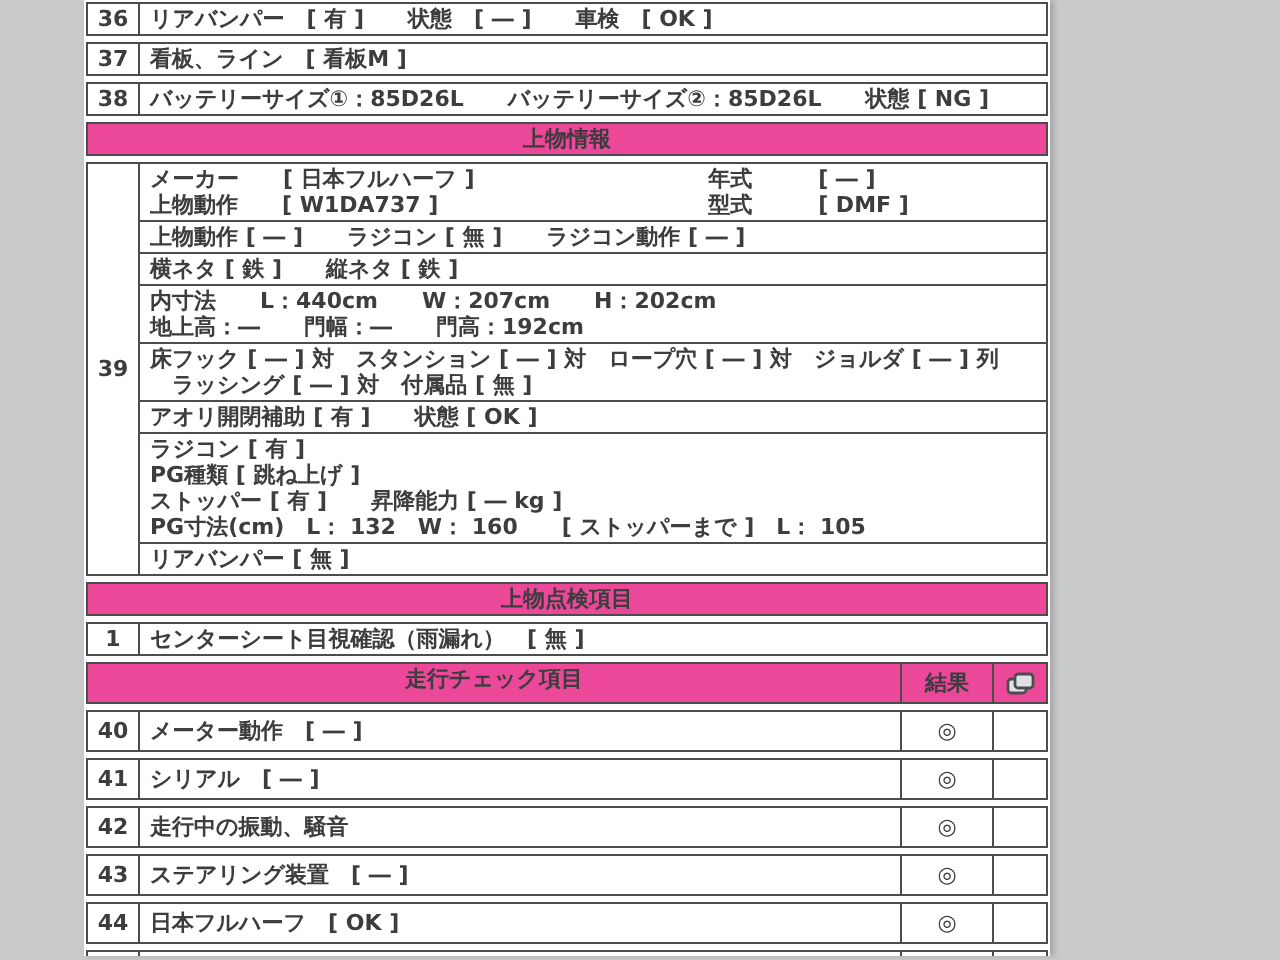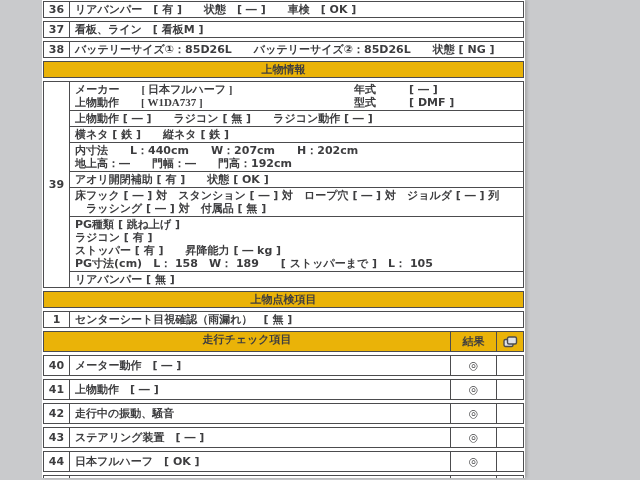--- a/index.html
+++ b/index.html
@@ -41,21 +41,21 @@
   }
   .cell{
     flex:1;
     padding:1px 5px;
     display:flex;align-items:center;
     white-space:nowrap;overflow:hidden;text-align:center;
   }
   .band{
     display:flex;
     border:1px solid #4c4c4e;
-    background:#eab308;
+    background:#ec4899;
     margin:0 1px 3px 1px;
     font-size:11px;font-weight:bold;line-height:13px;
   }
   .band .band-main{
     flex:1;text-align:center;padding:1px 4px;
   }
   .res-col{
     flex:0 0 46px;
     border-left:1px solid #4c4c4e;
     text-align:left;
@@ -83,21 +83,21 @@
   }
   .block .subs{flex:1;min-width:0;}
   .sub{
     border-bottom:1px solid #4c4c4e;
     padding:1px 5px;
     white-space:nowrap;overflow:hidden;
   }
   .sub:last-child{border-bottom:none;}
   .ln{line-height:13px;}
   .flexln{display:flex;}
-  .flexln .lft{flex:0 0 63%;white-space:nowrap;overflow:hidden;font-family:Liberation Serif, serif;}
+  .flexln .lft{flex:0 0 63%;white-space:nowrap;overflow:hidden;}
   .flexln .rgt{flex:1;white-space:nowrap;overflow:hidden;}
   .copy-icon{display:inline-block;line-height:0;}
   .copy-icon svg{display:block;}
 </style>
 </head>
 <body>
 
 <div class="paper">
 
   <div class="strip">
@@ -134,31 +134,31 @@
         <div class="ln">上物動作 [ ― ]　　ラジコン [ 無 ]　　ラジコン動作 [ ― ]</div>
       </div>
       <div class="sub">
         <div class="ln">横ネタ [ 鉄 ]　　縦ネタ [ 鉄 ]</div>
       </div>
       <div class="sub">
         <div class="ln">内寸法　　L：440cm　　W：207cm　　H：202cm</div>
         <div class="ln">地上高：―　　門幅：―　　門高：192cm</div>
       </div>
       <div class="sub">
-        <div class="ln">アオリ開閉補助 [ 有 ]　　状態 [ OK ]</div>
-      </div>
-      <div class="sub">
         <div class="ln">床フック [ ― ] 対　スタンション [ ― ] 対　ロープ穴 [ ― ] 対　ジョルダ [ ― ] 列</div>
         <div class="ln">　ラッシング [ ― ] 対　付属品 [ 無 ]</div>
       </div>
       <div class="sub">
+        <div class="ln">アオリ開閉補助 [ 有 ]　　状態 [ OK ]</div>
+      </div>
+      <div class="sub">
+        <div class="ln">ラジコン [ 有 ]</div>
         <div class="ln">PG種類 [ 跳ね上げ ]</div>
-        <div class="ln">ラジコン [ 有 ]</div>
         <div class="ln">ストッパー [ 有 ]　　昇降能力 [ ― kg ]</div>
-        <div class="ln">PG寸法(cm)　L： 158　W： 189　　[ ストッパーまで ]　L： 105</div>
+        <div class="ln">PG寸法(cm)　L： 132　W： 160　　[ ストッパーまで ]　L： 105</div>
       </div>
       <div class="sub">
         <div class="ln">リアバンパー [ 無 ]</div>
       </div>
     </div>
   </div>
 
   <div class="band">
     <div class="band-main">上物点検項目</div>
   </div>
@@ -181,21 +181,21 @@
   </div>
 
   <div class="strip">
     <div class="num">40</div>
     <div class="cell">メーター動作　[ ― ]</div>
     <div class="res-col">◎</div>
     <div class="ico-col"></div>
   </div>
   <div class="strip">
     <div class="num">41</div>
-    <div class="cell">上物動作　[ ― ]</div>
+    <div class="cell">シリアル　[ ― ]</div>
     <div class="res-col">◎</div>
     <div class="ico-col"></div>
   </div>
   <div class="strip">
     <div class="num">42</div>
     <div class="cell">走行中の振動、騒音</div>
     <div class="res-col">◎</div>
     <div class="ico-col"></div>
   </div>
   <div class="strip">

